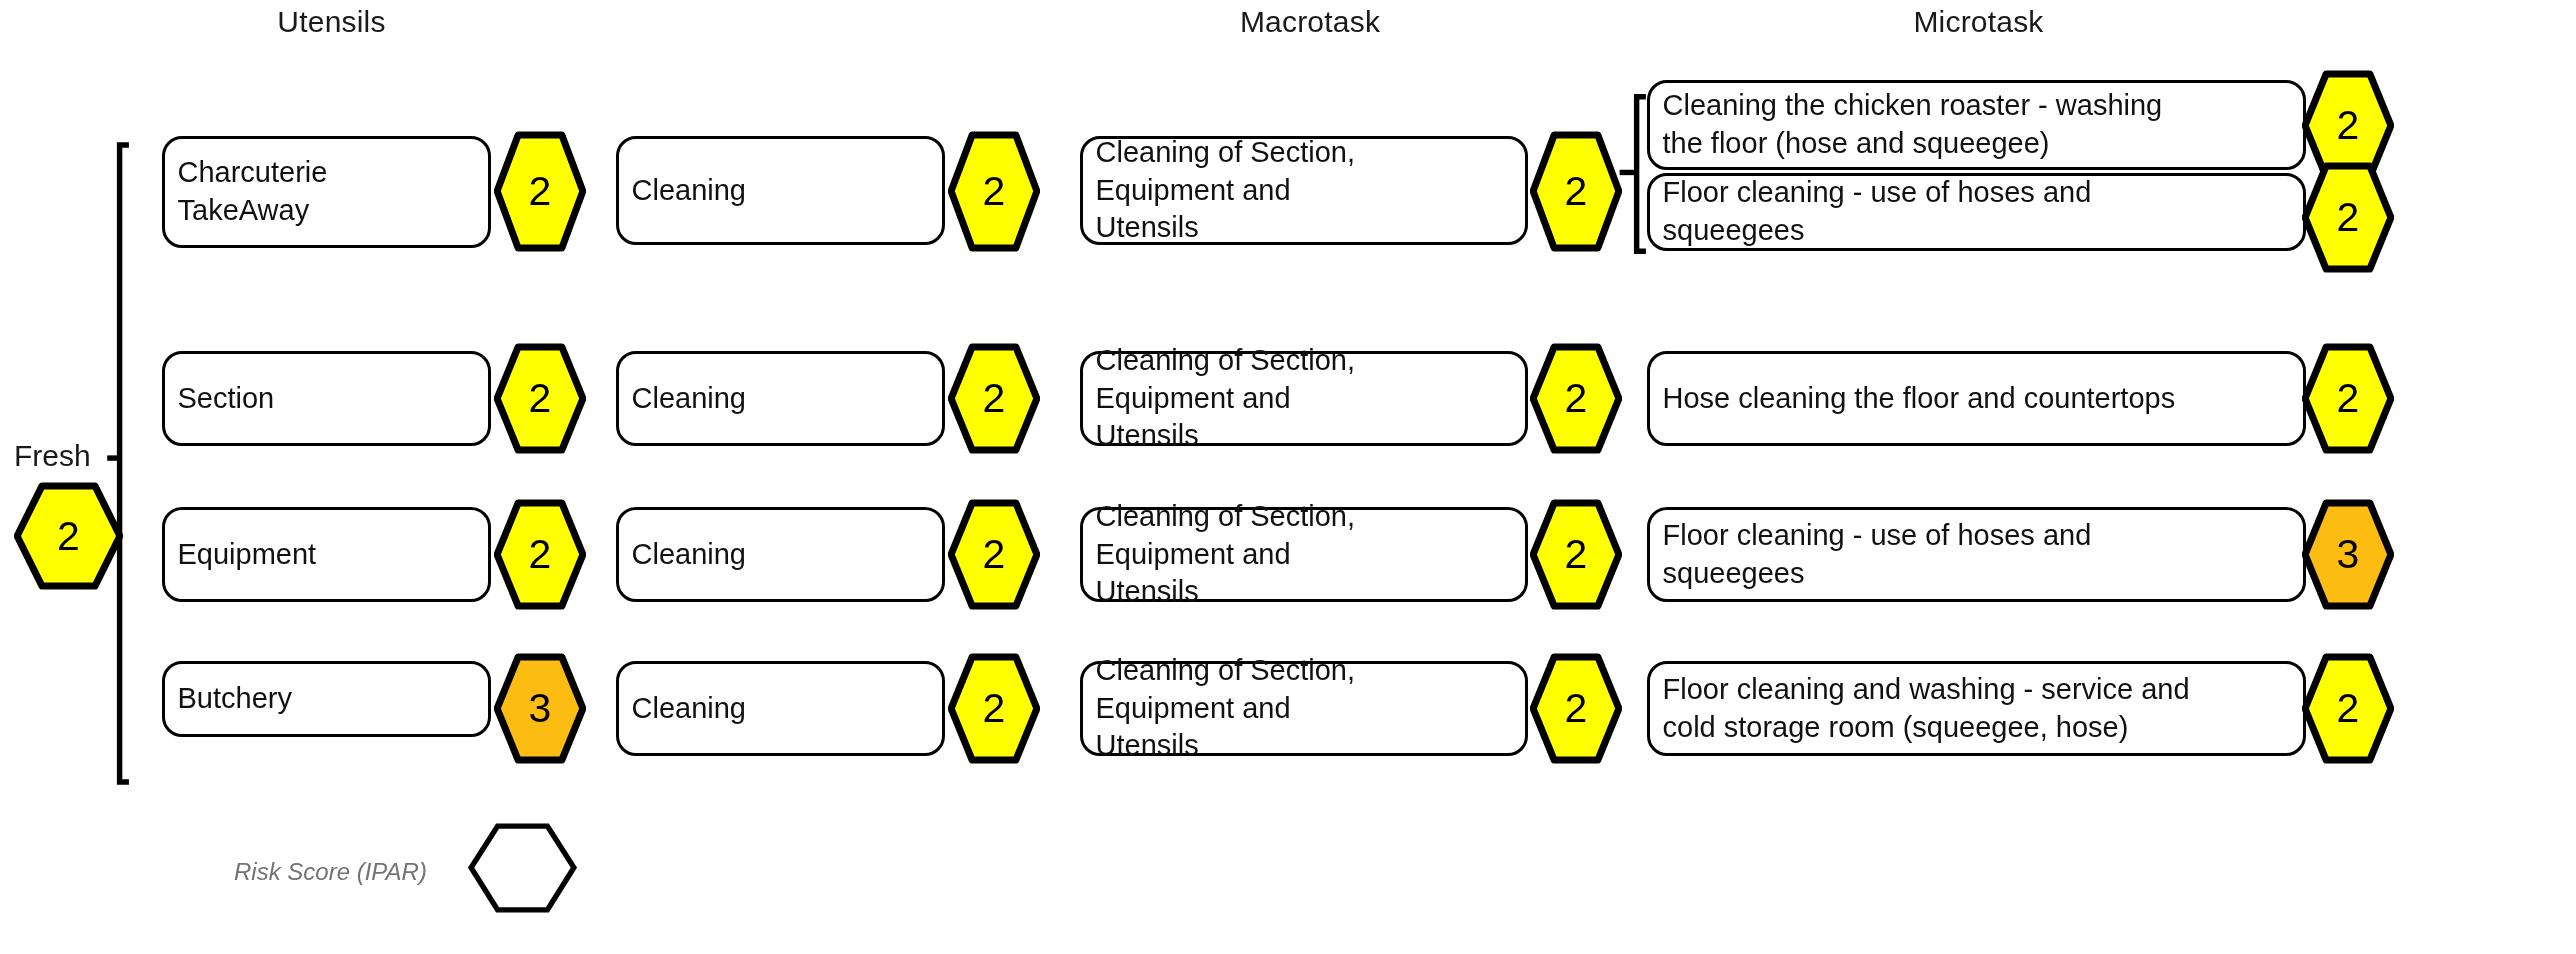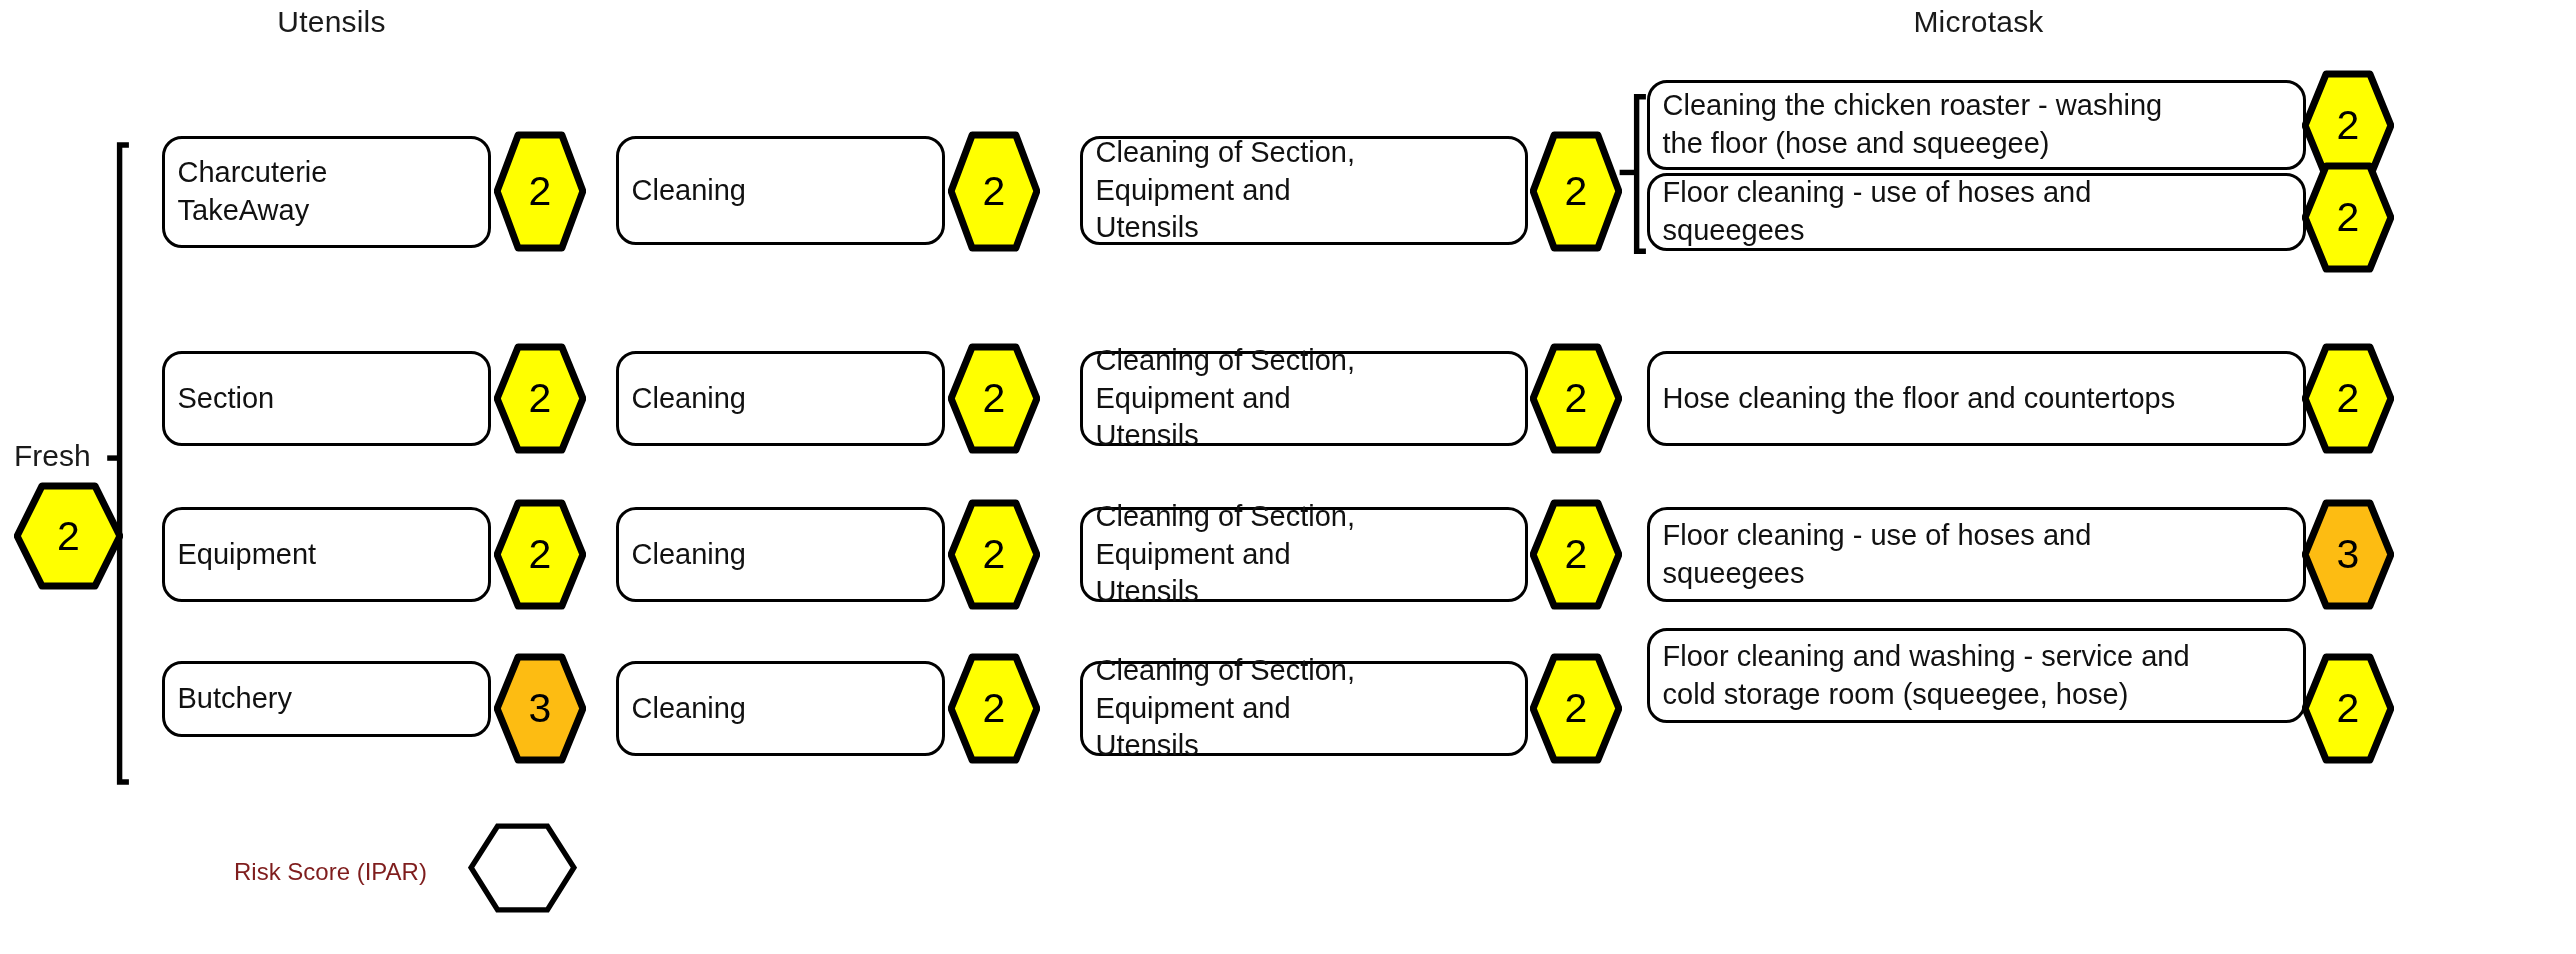--- a/index.html
+++ b/index.html
@@ -32,28 +32,29 @@
             color:#000;font-weight:400;}
 
   
   .bracket{position:absolute;z-index:2;}
   .bracket svg{display:block;}
 
   
   .group-label{position:absolute;font-size:30px;color:#1a1a1a;white-space:nowrap;}
 
   
-  .legend-text{position:absolute;font-size:24px;color:#7f1d1d;white-space:nowrap;}
+  .legend-text{position:absolute;font-size:24px;color:#737373;white-space:nowrap;font-style:italic;}
 </style>
 </head>
 <body>
 
 <div class="canvas">
 
   <div class="col-header" style="left:164px;top:4.7px;width:335px;">Utensils</div>
+  <div class="col-header" style="left:1080px;top:4.7px;width:460px;">Macrotask</div>
   <div class="col-header" style="left:1649px;top:4.7px;width:659px;">Microtask</div>
 
   <div class="group-label" style="left:14px;top:439px;">Fresh</div>
 
   <div class="hex" style="left:14px;top:482px;width:109px;height:108px;">
     <svg viewBox="0 0 140 138" preserveAspectRatio="none" aria-hidden="true">
       <polygon points="36,5 104,5 136,69 104,133 36,133 4,69" fill="#FFFF00" stroke="#000000" stroke-width="9" stroke-linejoin="round"></polygon>
     </svg>
     <span class="num">2</span>
   </div>
@@ -226,21 +227,21 @@
   <div class="node macro" style="left:1080px;top:661px;width:448px;height:95px;">
     <span class="txt"><span>Cleaning of Section,</span><br><span>Equipment and</span><br><span>Utensils</span></span>
   </div>
   <div class="hex" style="left:1530px;top:653px;width:92px;height:111px;">
     <svg viewBox="0 0 118 142" preserveAspectRatio="none" aria-hidden="true">
       <polygon points="31,5 87,5 114,71 87,137 31,137 4,71" fill="#FFFF00" stroke="#000000" stroke-width="9" stroke-linejoin="round"></polygon>
     </svg>
     <span class="num">2</span>
   </div>
 
-  <div class="node" style="left:1647px;top:628px;width:659px;height:95px;">
+  <div class="node" style="left:1647px;top:661px;width:659px;height:95px;">
     <span class="txt"><span>Floor cleaning and washing - service and</span><br><span>cold storage room (squeegee, hose)</span></span>
   </div>
   <div class="hex" style="left:2302px;top:653px;width:92px;height:111px;">
     <svg viewBox="0 0 118 142" preserveAspectRatio="none" aria-hidden="true">
       <polygon points="31,5 87,5 114,71 87,137 31,137 4,71" fill="#FFFF00" stroke="#000000" stroke-width="9" stroke-linejoin="round"></polygon>
     </svg>
     <span class="num">2</span>
   </div>
 
   <div class="legend-text" style="left:234px;top:858px;">Risk Score (IPAR)</div>

